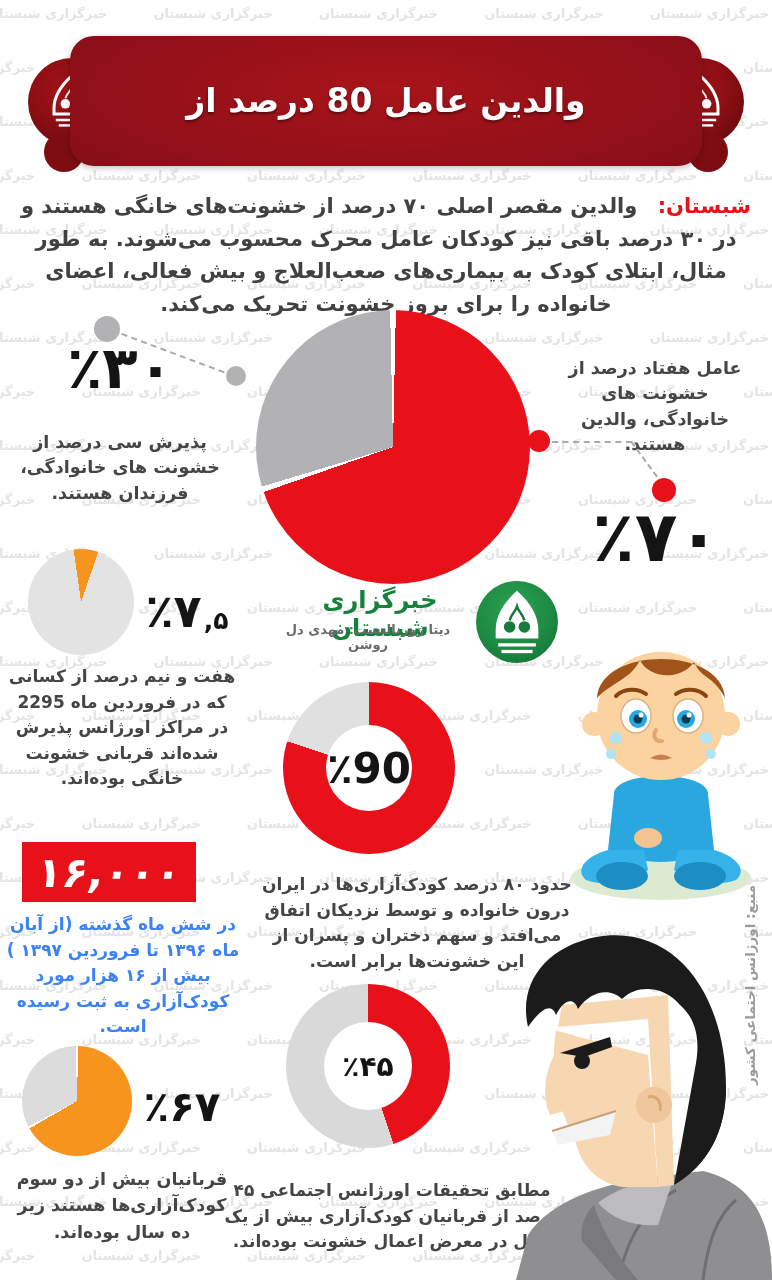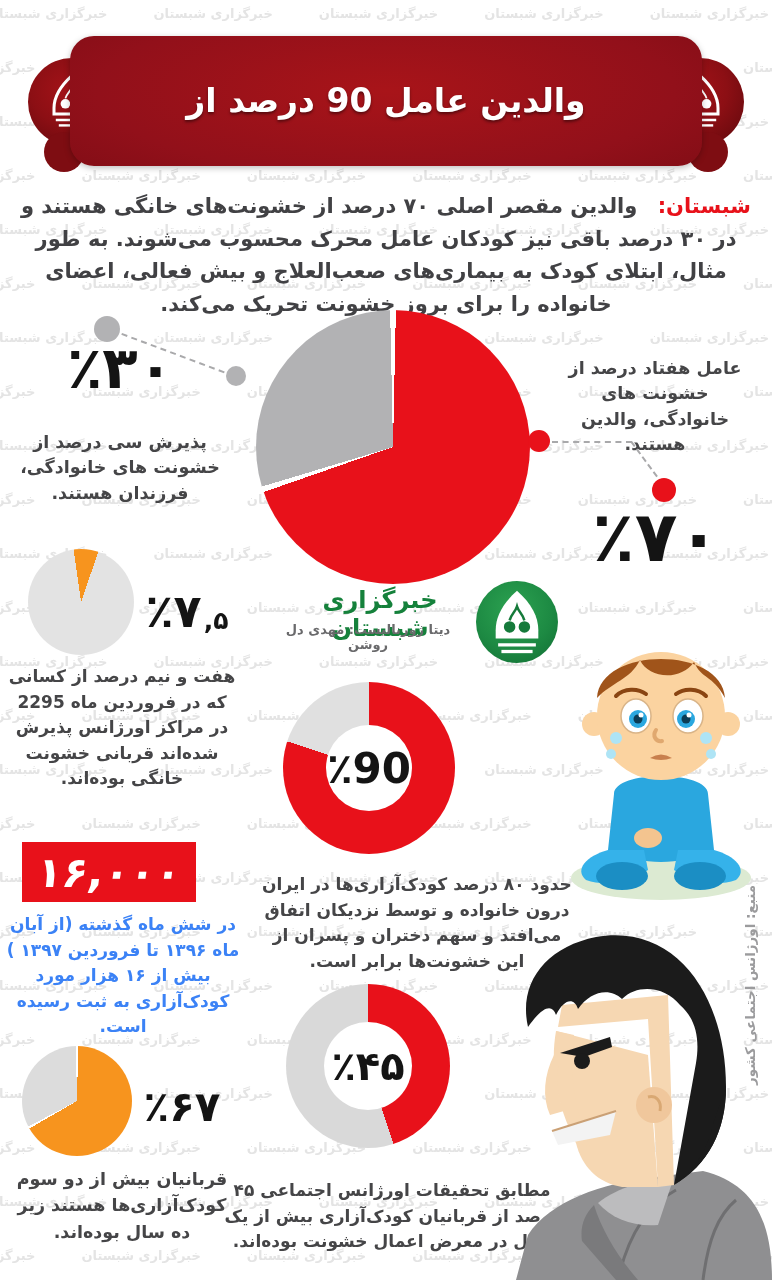--- a/index.html
+++ b/index.html
@@ -73,21 +73,21 @@
 
   
   #stat16000-box{left:22px;top:842px;width:174px;height:60px;background:#e8111a;z-index:2;
     display:flex;align-items:center;justify-content:center;}
   #stat16000-box .val{color:#fff;font-size:42px;font-weight:800;transform:skewX(-8deg);}
   #stat16000-caption{left:6px;top:912px;width:234px;font-size:17px;font-weight:bold;color:#3b82f6;line-height:1.5;z-index:2;}
 
   
   #donut45{left:286px;top:984px;width:164px;height:164px;}
   #donut45 .hole{inset:38px;}
-  #donut45 .donut-label{font-size:40px;text-align:right;}
+  #donut45 .donut-label{font-size:28px;text-align:right;}
   #stat45-caption{left:220px;top:1178px;width:344px;font-size:17px;font-weight:bold;color:#454547;line-height:1.5;z-index:2;}
 
   
   #pie67{left:22px;top:1046px;width:110px;height:110px;}
   #stat67-value{left:132px;top:1082px;width:100px;font-size:42px;font-weight:800;color:#141414;z-index:2;text-align:center;}
   #stat67-caption{left:8px;top:1166px;width:228px;font-size:17.5px;font-weight:bold;color:#454547;line-height:1.5;z-index:2;}
 
   
   #baby-figure{left:556px;top:612px;width:210px;height:296px;z-index:2;}
   #man-figure{left:498px;top:935px;width:274px;height:345px;z-index:2;}
@@ -300,21 +300,21 @@
     <circle cx="39" cy="55" r="8" fill="#ffffff"></circle>
     <circle cx="61" cy="55" r="8" fill="#ffffff"></circle>
     <path d="M39,46 C41,38 47,35 50,27 C53,35 59,38 61,46" fill="none" stroke="#ffffff" stroke-width="3"></path>
     <path d="M23,82 L77,82" stroke="#ffffff" stroke-width="4"></path>
     <path d="M28,91 L72,91" stroke="#ffffff" stroke-width="4"></path>
   </svg>
 </div>
 <div class="ornament-sub abs" style="left:688px;top:132px;"></div>
 
 <div id="header-band" class="abs rtl">
-  <div class="header-line">والدین عامل 90 درصد از</div>
+  <div class="header-line">والدین عامل 80 درصد از</div>
 </div>
 
 <div id="intro" class="abs rtl center">
   <span class="lead">شبستان:</span><span> والدین مقصر اصلی ۷۰ درصد از خشونت‌های خانگی هستند و در ۳۰ درصد باقی نیز کودکان عامل محرک محسوب می‌شوند. به طور مثال، ابتلای کودک به بیماری‌های صعب‌العلاج و بیش فعالی، اعضای خانواده را برای بروز خشونت تحریک می‌کند.</span>
 </div>
 
 <div class="pie abs" style="left: 256px; top: 310px; width: 274px; height: 274px; background: conic-gradient(rgb(255, 255, 255) 0deg, rgb(255, 255, 255) 1.2deg, rgb(232, 17, 26) 1.2deg, rgb(232, 17, 26) 250.8deg, rgb(255, 255, 255) 250.8deg, rgb(255, 255, 255) 253.2deg, rgb(178, 178, 180) 253.2deg, rgb(178, 178, 180) 358.8deg, rgb(255, 255, 255) 358.8deg, rgb(255, 255, 255) 360deg);"></div>
 
 <div id="stat30-value" class="abs num">٪۳۰</div>
 <div id="stat30-caption" class="abs rtl center">پذیرش سی درصد از خشونت های خانوادگی، فرزندان هستند.</div>

